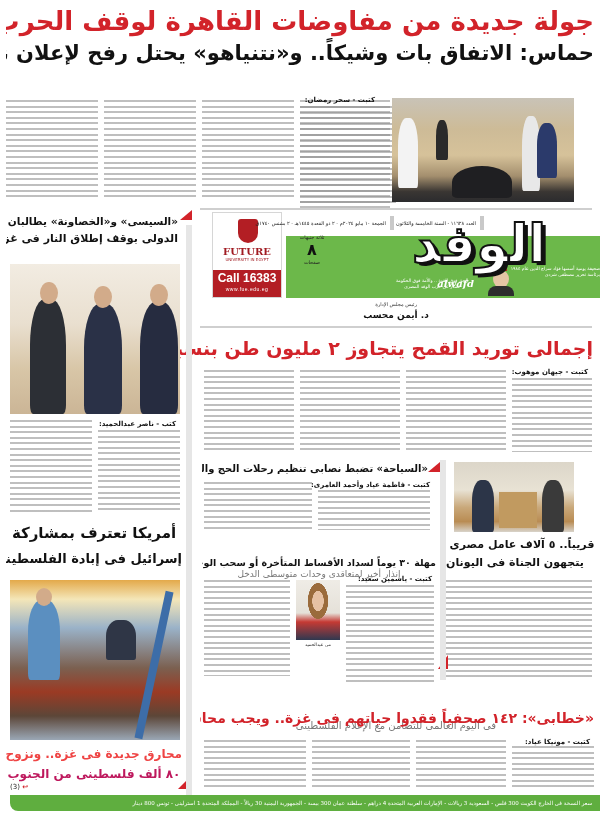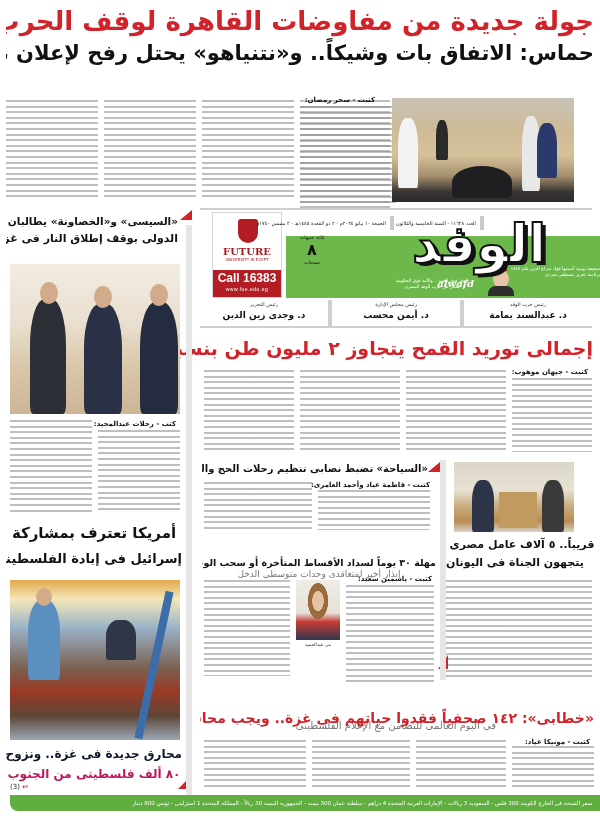--- a/index.html
+++ b/index.html
@@ -133,30 +133,22 @@
   <div class="logo-latin">alwafd</div>
   <div class="tagline">صحيفة يومية أسسها فؤاد سراج الدين عام ١٩٨٤ برئاسة تحرير مصطفى شردى</div>
   <div class="founder-cap">
     <div>الحق فوق القوة .. والأمة فوق الحكومة</div>
     <div>تصدر عن حزب الوفد المصرى</div>
   </div>
 </div>
 
 <div class="abs staff">
   <div class="cell">
-    <div class="role">رئيس حزب الوفد</div>
-    <div class="name">د. عبدالسند يمامة</div>
-  </div>
-  <div class="cell">
     <div class="role">رئيس مجلس الإدارة</div>
     <div class="name">د. أيمن محسب</div>
-  </div>
-  <div class="cell">
-    <div class="role">رئيس التحرير</div>
-    <div class="name">د. وجدى زين الدين</div>
   </div>
 </div>
 
 <div class="abs h-wheat">إجمالى توريد القمح يتجاوز ٢ مليون طن بنسبة ٦٠٪</div>
 <div class="abs byline" style="top:368px;right:12px;">كتبت - جيهان موهوب:</div>
 <div class="abs txt" style="top:378px;left:512px;width:80px;height:74px;">
     <span class="lines"></span>
   </div>
 <div class="abs txt" style="top:370px;left:406px;width:100px;height:82px;">
     <span class="lines"></span>
@@ -172,38 +164,38 @@
 <div class="abs sec-h" style="top:212px;left:6px;width:172px;font-size:10.5px;line-height:18px;text-align:center;">«السيسى» و«الخصاونة» يطالبان المجتمع</div>
 <div class="abs sec-h" style="top:230px;left:6px;width:172px;font-size:11px;line-height:18px;text-align:center;">الدولى بوقف إطلاق النار فى غزة</div>
 <div class="abs photo ph-leaders" style="top:264px;left:10px;width:170px;height:150px;">
   <div class="person" style="left:20px;top:35px;width:36px;height:115px;background:#2c2f35;"></div>
   <div class="head" style="left:30px;top:18px;width:18px;height:22px;"></div>
   <div class="person" style="left:74px;top:40px;width:38px;height:110px;background:#2a3147;"></div>
   <div class="head" style="left:84px;top:22px;width:18px;height:22px;"></div>
   <div class="person" style="left:130px;top:38px;width:38px;height:112px;background:#262c40;"></div>
   <div class="head" style="left:140px;top:20px;width:18px;height:22px;"></div>
 </div>
-<div class="abs byline" style="top:420px;right:424px;">كتب - رحلات عبدالمجيد:</div>
+<div class="abs byline" style="top:420px;right:424px;">كتب - ناصر عبدالحميد:</div>
 <div class="abs txt" style="top:430px;left:98px;width:82px;height:84px;">
     <span class="lines"></span>
   </div>
 <div class="abs txt" style="top:420px;left:10px;width:82px;height:94px;">
     <span class="lines"></span>
   </div>
 
 <div class="abs sec-h" style="top:520px;left:6px;width:176px;font-size:15px;line-height:26px;text-align:center;">أمريكا تعترف بمشاركة</div>
 <div class="abs sec-h" style="top:546px;left:6px;width:176px;font-size:13px;line-height:26px;text-align:center;">إسرائيل فى إبادة الفلسطينيين</div>
 
 <div class="abs photo ph-car" style="top:580px;left:10px;width:170px;height:160px;">
   <div class="person" style="left:18px;top:20px;width:32px;height:80px;background:#5b8fc0;"></div>
   <div class="head" style="left:26px;top:8px;width:16px;height:18px;"></div>
   <div class="person" style="left:96px;top:40px;width:30px;height:40px;background:#2f3646;"></div>
   <div style="position:absolute;left:140px;top:10px;width:8px;height:150px;background:#3d6da8;transform:rotate(12deg);"></div>
 </div>
-<div class="abs sec-h" style="top:744px;left:6px;width:176px;font-size:12px;line-height:20px;text-align:center;color:#0f172a;">محارق جديدة فى غزة.. ونزوح</div>
+<div class="abs sec-h" style="top:744px;left:6px;width:176px;font-size:12px;line-height:20px;text-align:center;color:#ef4444;">محارق جديدة فى غزة.. ونزوح</div>
 <div class="abs sec-h" style="top:764px;left:6px;width:176px;font-size:12px;line-height:20px;text-align:center;color:#be185d;">٨٠ ألف فلسطينى من الجنوب</div>
 <div class="pageref"><span>(3)</span> <span class="arrow">↩</span></div>
 <div class="red-tri" style="top:775px;left:178px;border-top:14px solid transparent;border-right:14px solid #d2232a;"></div>
 
 <div class="rule-v" style="top:225px;left:186px;height:570px;"></div>
 
 <div class="abs photo ph-meet" style="top:462px;left:454px;width:120px;height:70px;">
   <div class="person" style="left:18px;top:18px;width:22px;height:52px;background:#2c3548;"></div>
   <div class="person" style="left:88px;top:18px;width:22px;height:52px;background:#3a3a3a;"></div>
   <div style="position:absolute;left:45px;top:30px;width:38px;height:36px;background:#c19a60;"></div>

